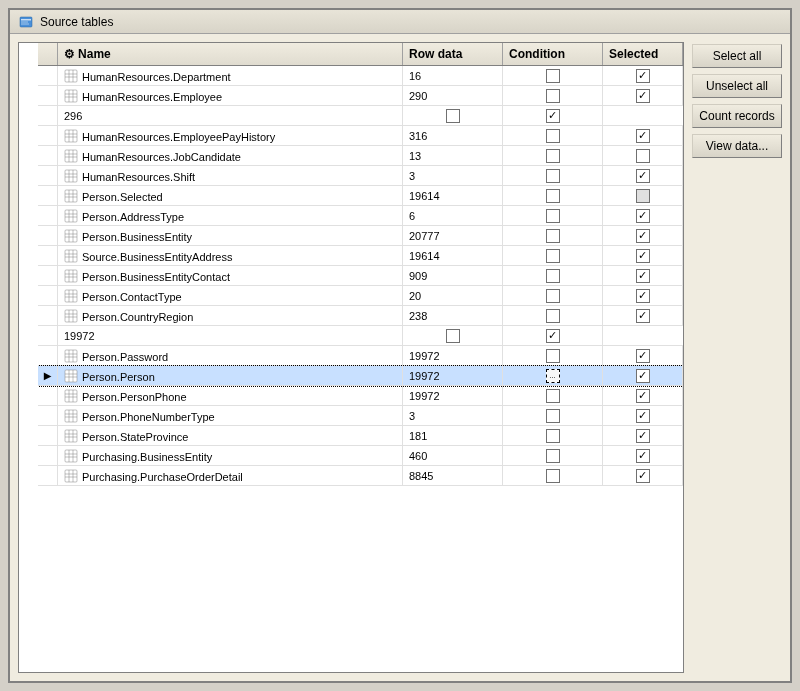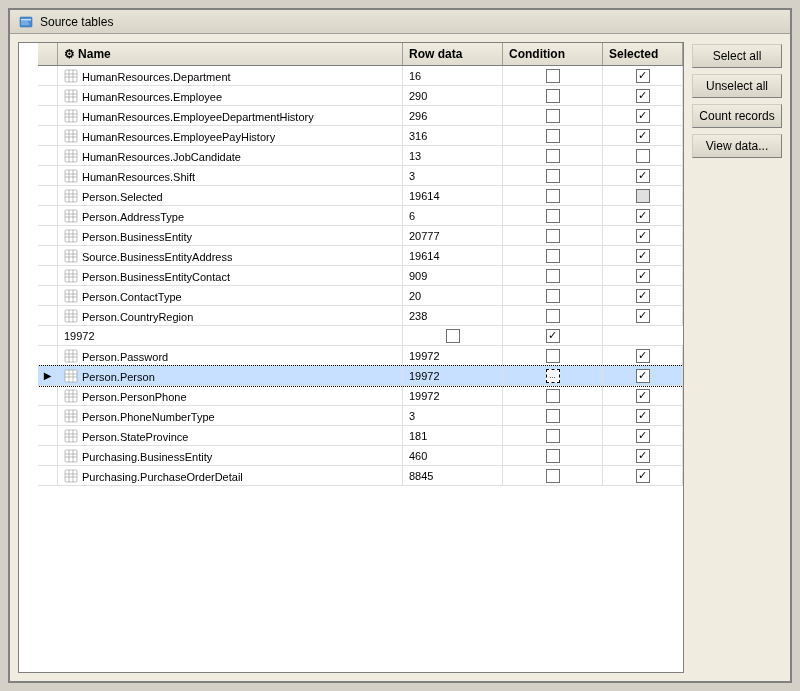--- a/index.html
+++ b/index.html
@@ -258,30 +258,20 @@
             <div class="table-cell">290</div>
             <div class="table-cell center">
               <div class="checkbox-wrapper"></div>
             </div>
             <div class="table-cell center">
               <div class="checkbox-wrapper checked"></div>
             </div>
           </div>
           <div class="table-row">
             <div class="table-cell arrow-cell"></div>
-            <div class="table-cell name-cell">
-              <svg viewBox="0 0 14 14" width="14" height="14">
-      <rect x="1" y="1" width="12" height="12" rx="1" fill="#fff" stroke="#808080" stroke-width="0.5"></rect>
-      <line x1="1" y1="5" x2="13" y2="5" stroke="#808080" stroke-width="0.5"></line>
-      <line x1="1" y1="8" x2="13" y2="8" stroke="#808080" stroke-width="0.5"></line>
-      <line x1="5" y1="1" x2="5" y2="13" stroke="#808080" stroke-width="0.5"></line>
-      <line x1="9" y1="1" x2="9" y2="13" stroke="#808080" stroke-width="0.5"></line>
-    </svg>
-              <span>HumanResources.EmployeeDepartmentHistory</span>
-            </div>
             <div class="table-cell">296</div>
             <div class="table-cell center">
               <div class="checkbox-wrapper"></div>
             </div>
             <div class="table-cell center">
               <div class="checkbox-wrapper checked"></div>
             </div>
           </div>
           <div class="table-row">
             <div class="table-cell arrow-cell"></div>

